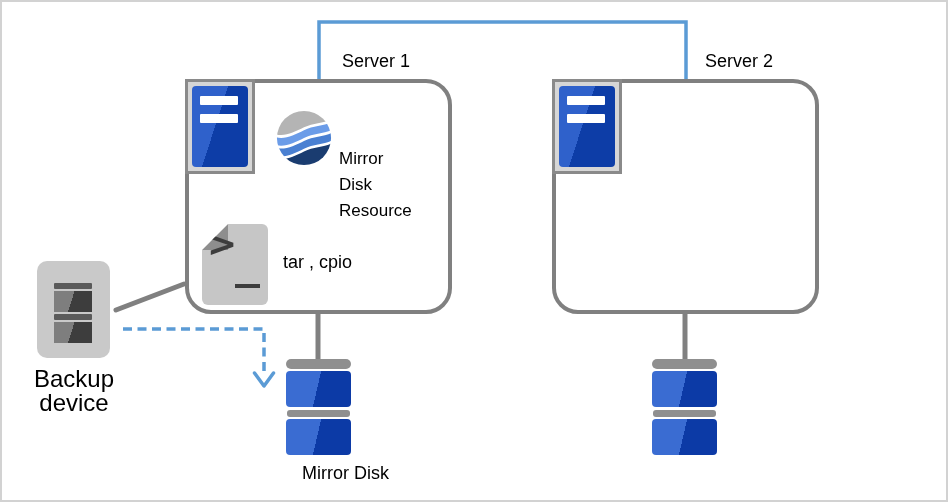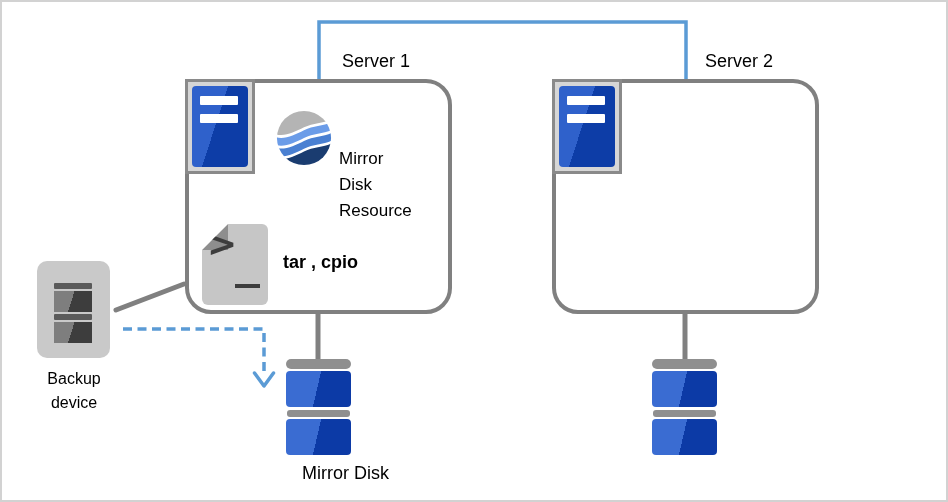--- a/index.html
+++ b/index.html
@@ -38,27 +38,27 @@
   .script-fold{
     position:absolute;left:0;top:0;width:0;height:0;
     border-bottom:26px solid #8e8e8e;border-left:26px solid transparent;
     transform:translateX(0);
   }
   .prompt-gt{
     position:absolute;left:5px;top:2px;font-family:"DejaVu Sans",sans-serif;
     font-weight:bold;font-size:36px;color:#3d3d3d;line-height:1;
   }
   .prompt-underscore{position:absolute;left:33px;top:60px;width:25px;height:4px;background:#3d3d3d;}
-  .tar-label{font-size:18px;line-height:20px;z-index:3;font-weight:bold;}
+  .tar-label{font-size:18px;line-height:20px;z-index:3;}
   
   .backup-box{width:73px;height:97px;background:#c9c9c9;border-radius:10px;z-index:2;}
   .bk-bar{position:absolute;left:17px;width:38px;height:6px;background:#5a5a5a;border-radius:1px;}
   .bk-panel{position:absolute;left:17px;width:38px;height:21px;
     background:linear-gradient(108deg,#7e7e7e 46%,#3d3d3d 46%);}
-  .backup-label{font-size:16px;line-height:24px;text-align:center;z-index:2;}
+  .backup-label{font-size:24px;line-height:24px;text-align:center;z-index:2;}
   
   .disk{width:65px;height:96px;z-index:2;}
   .disk-cap{position:absolute;left:0;top:0;width:65px;height:10px;background:#8f8f8f;border-radius:5px;}
   .disk-box{position:absolute;left:0;width:65px;height:36px;border-radius:4px;
     background:linear-gradient(103deg,#3a6cd2 48%,#0c3aa6 48%);}
   .disk-box.d1{top:12px;} .disk-box.d2{top:60px;}
   .disk-bar{position:absolute;left:1px;top:51px;width:63px;height:7px;background:#8f8f8f;border-radius:3px;}
   .disk-label{font-size:18px;line-height:20px;text-align:right;z-index:2;}
 </style>
 </head>

